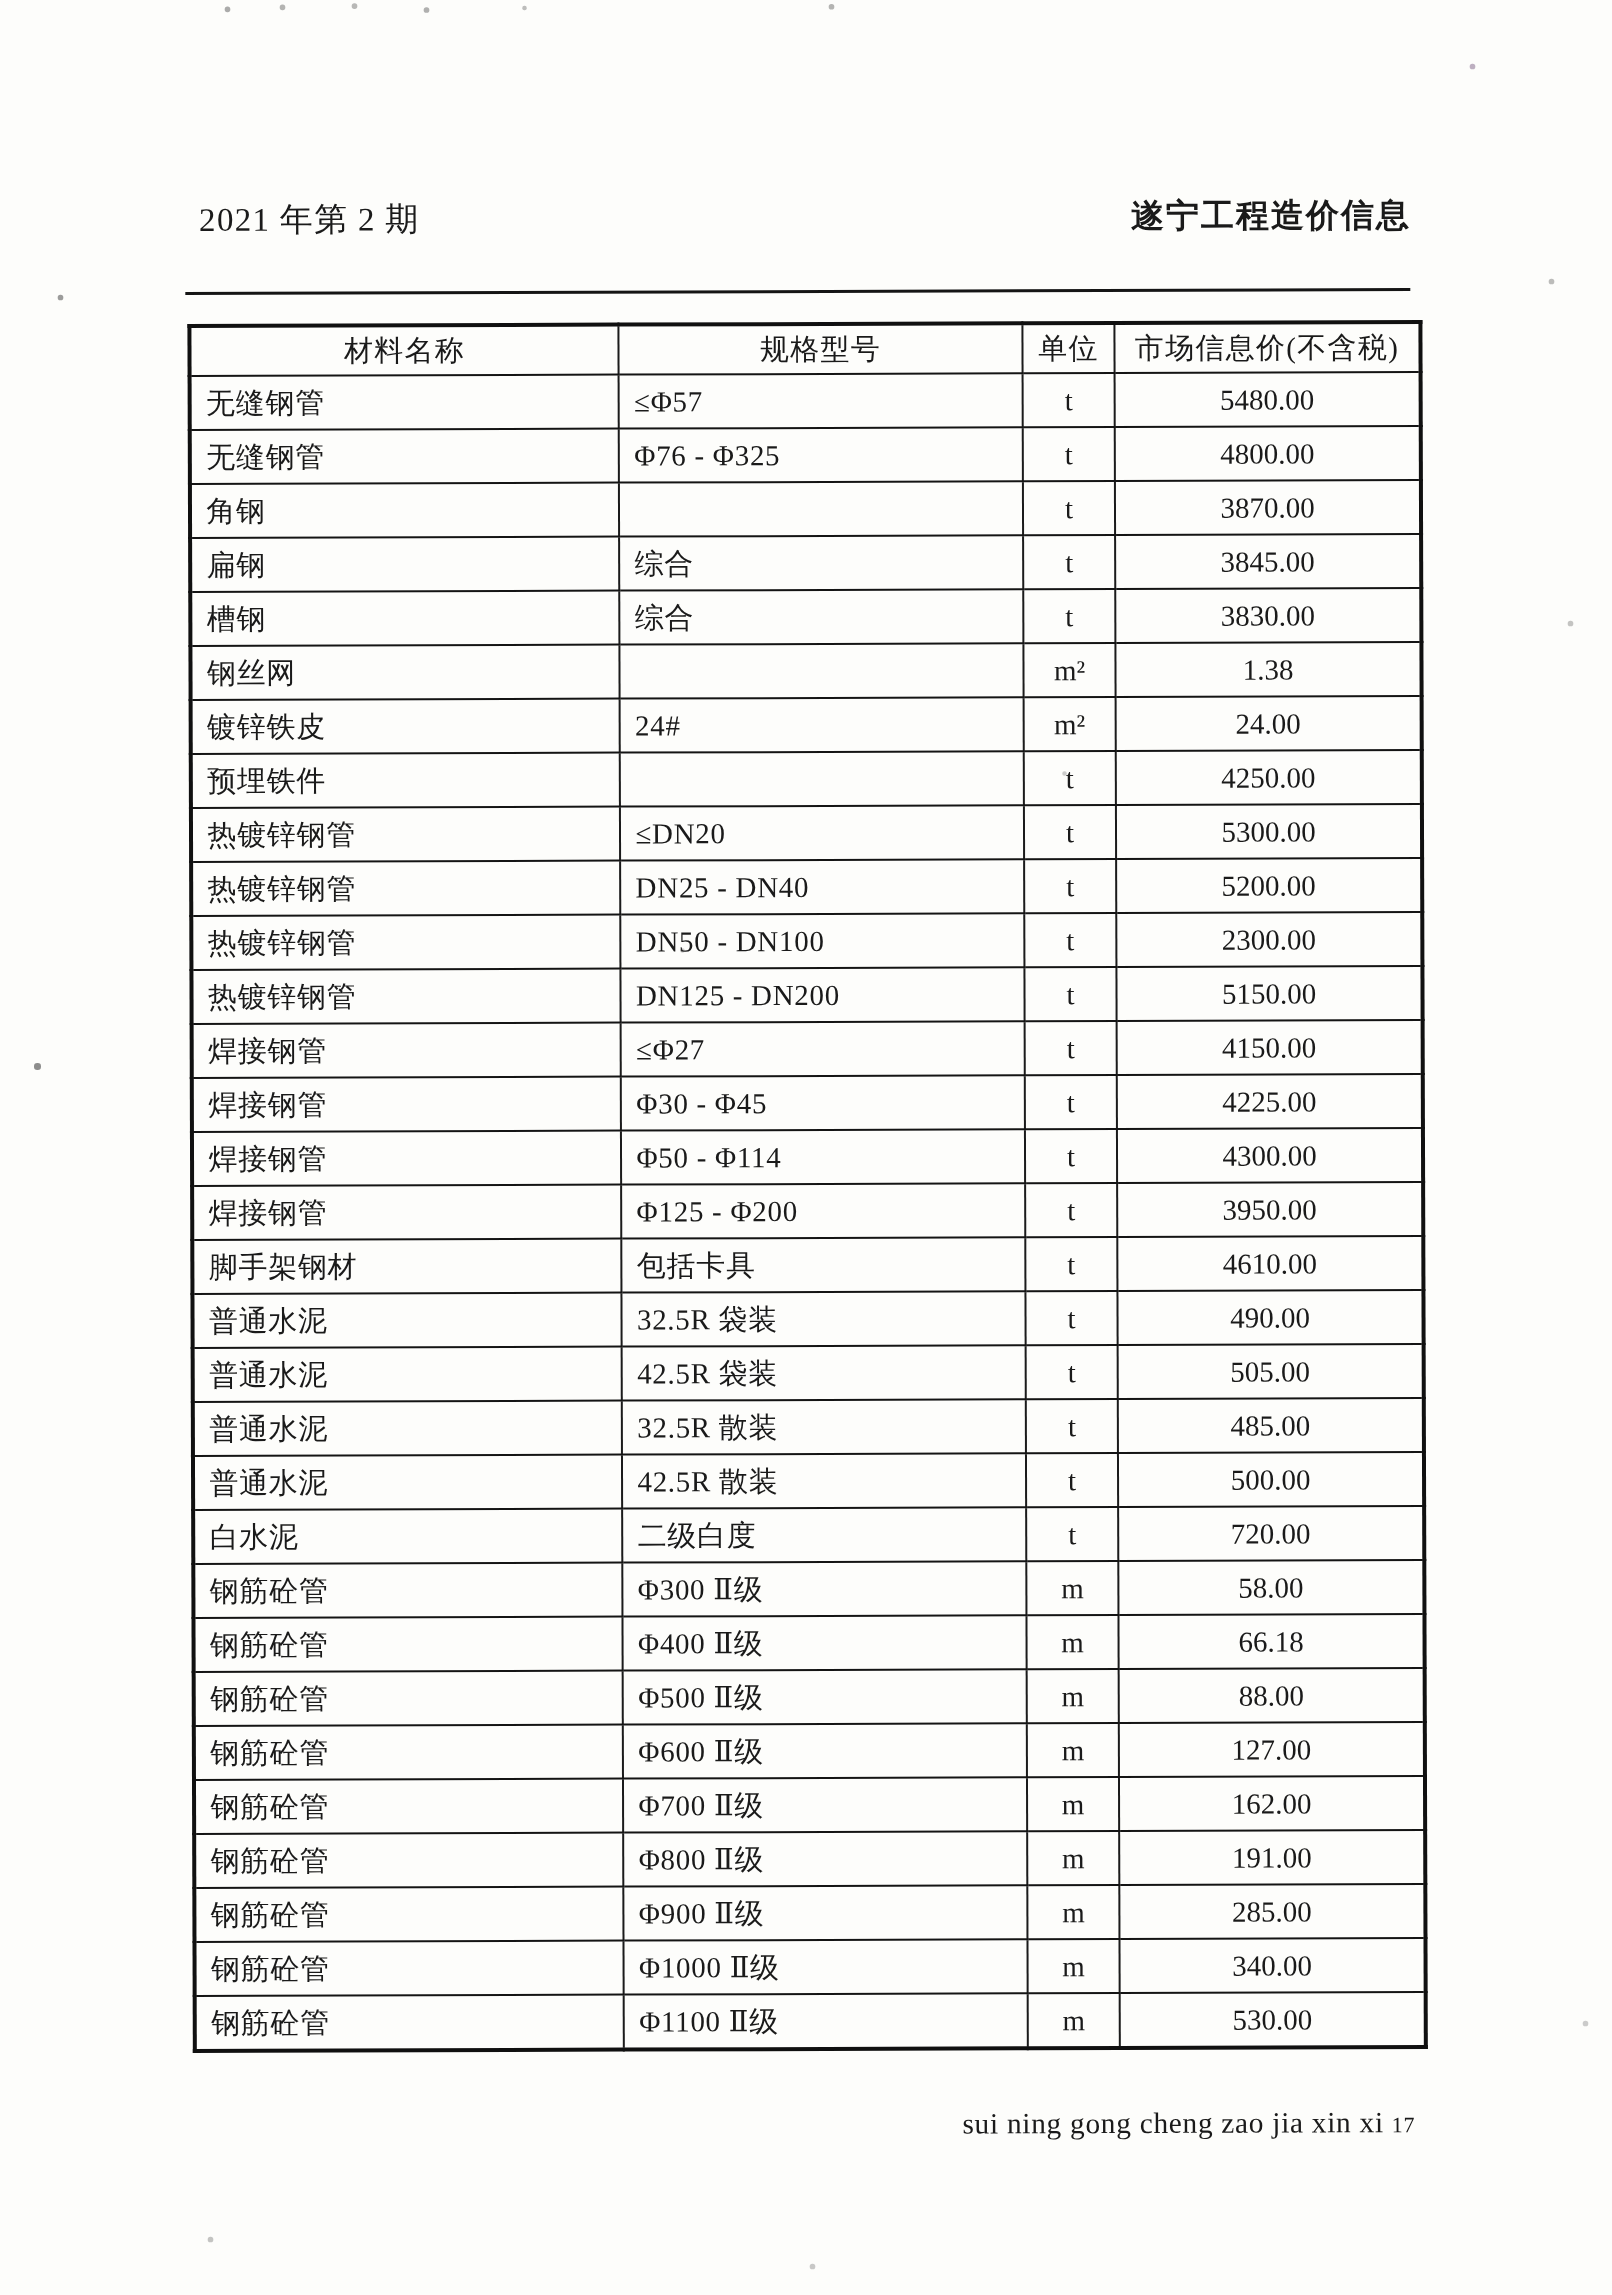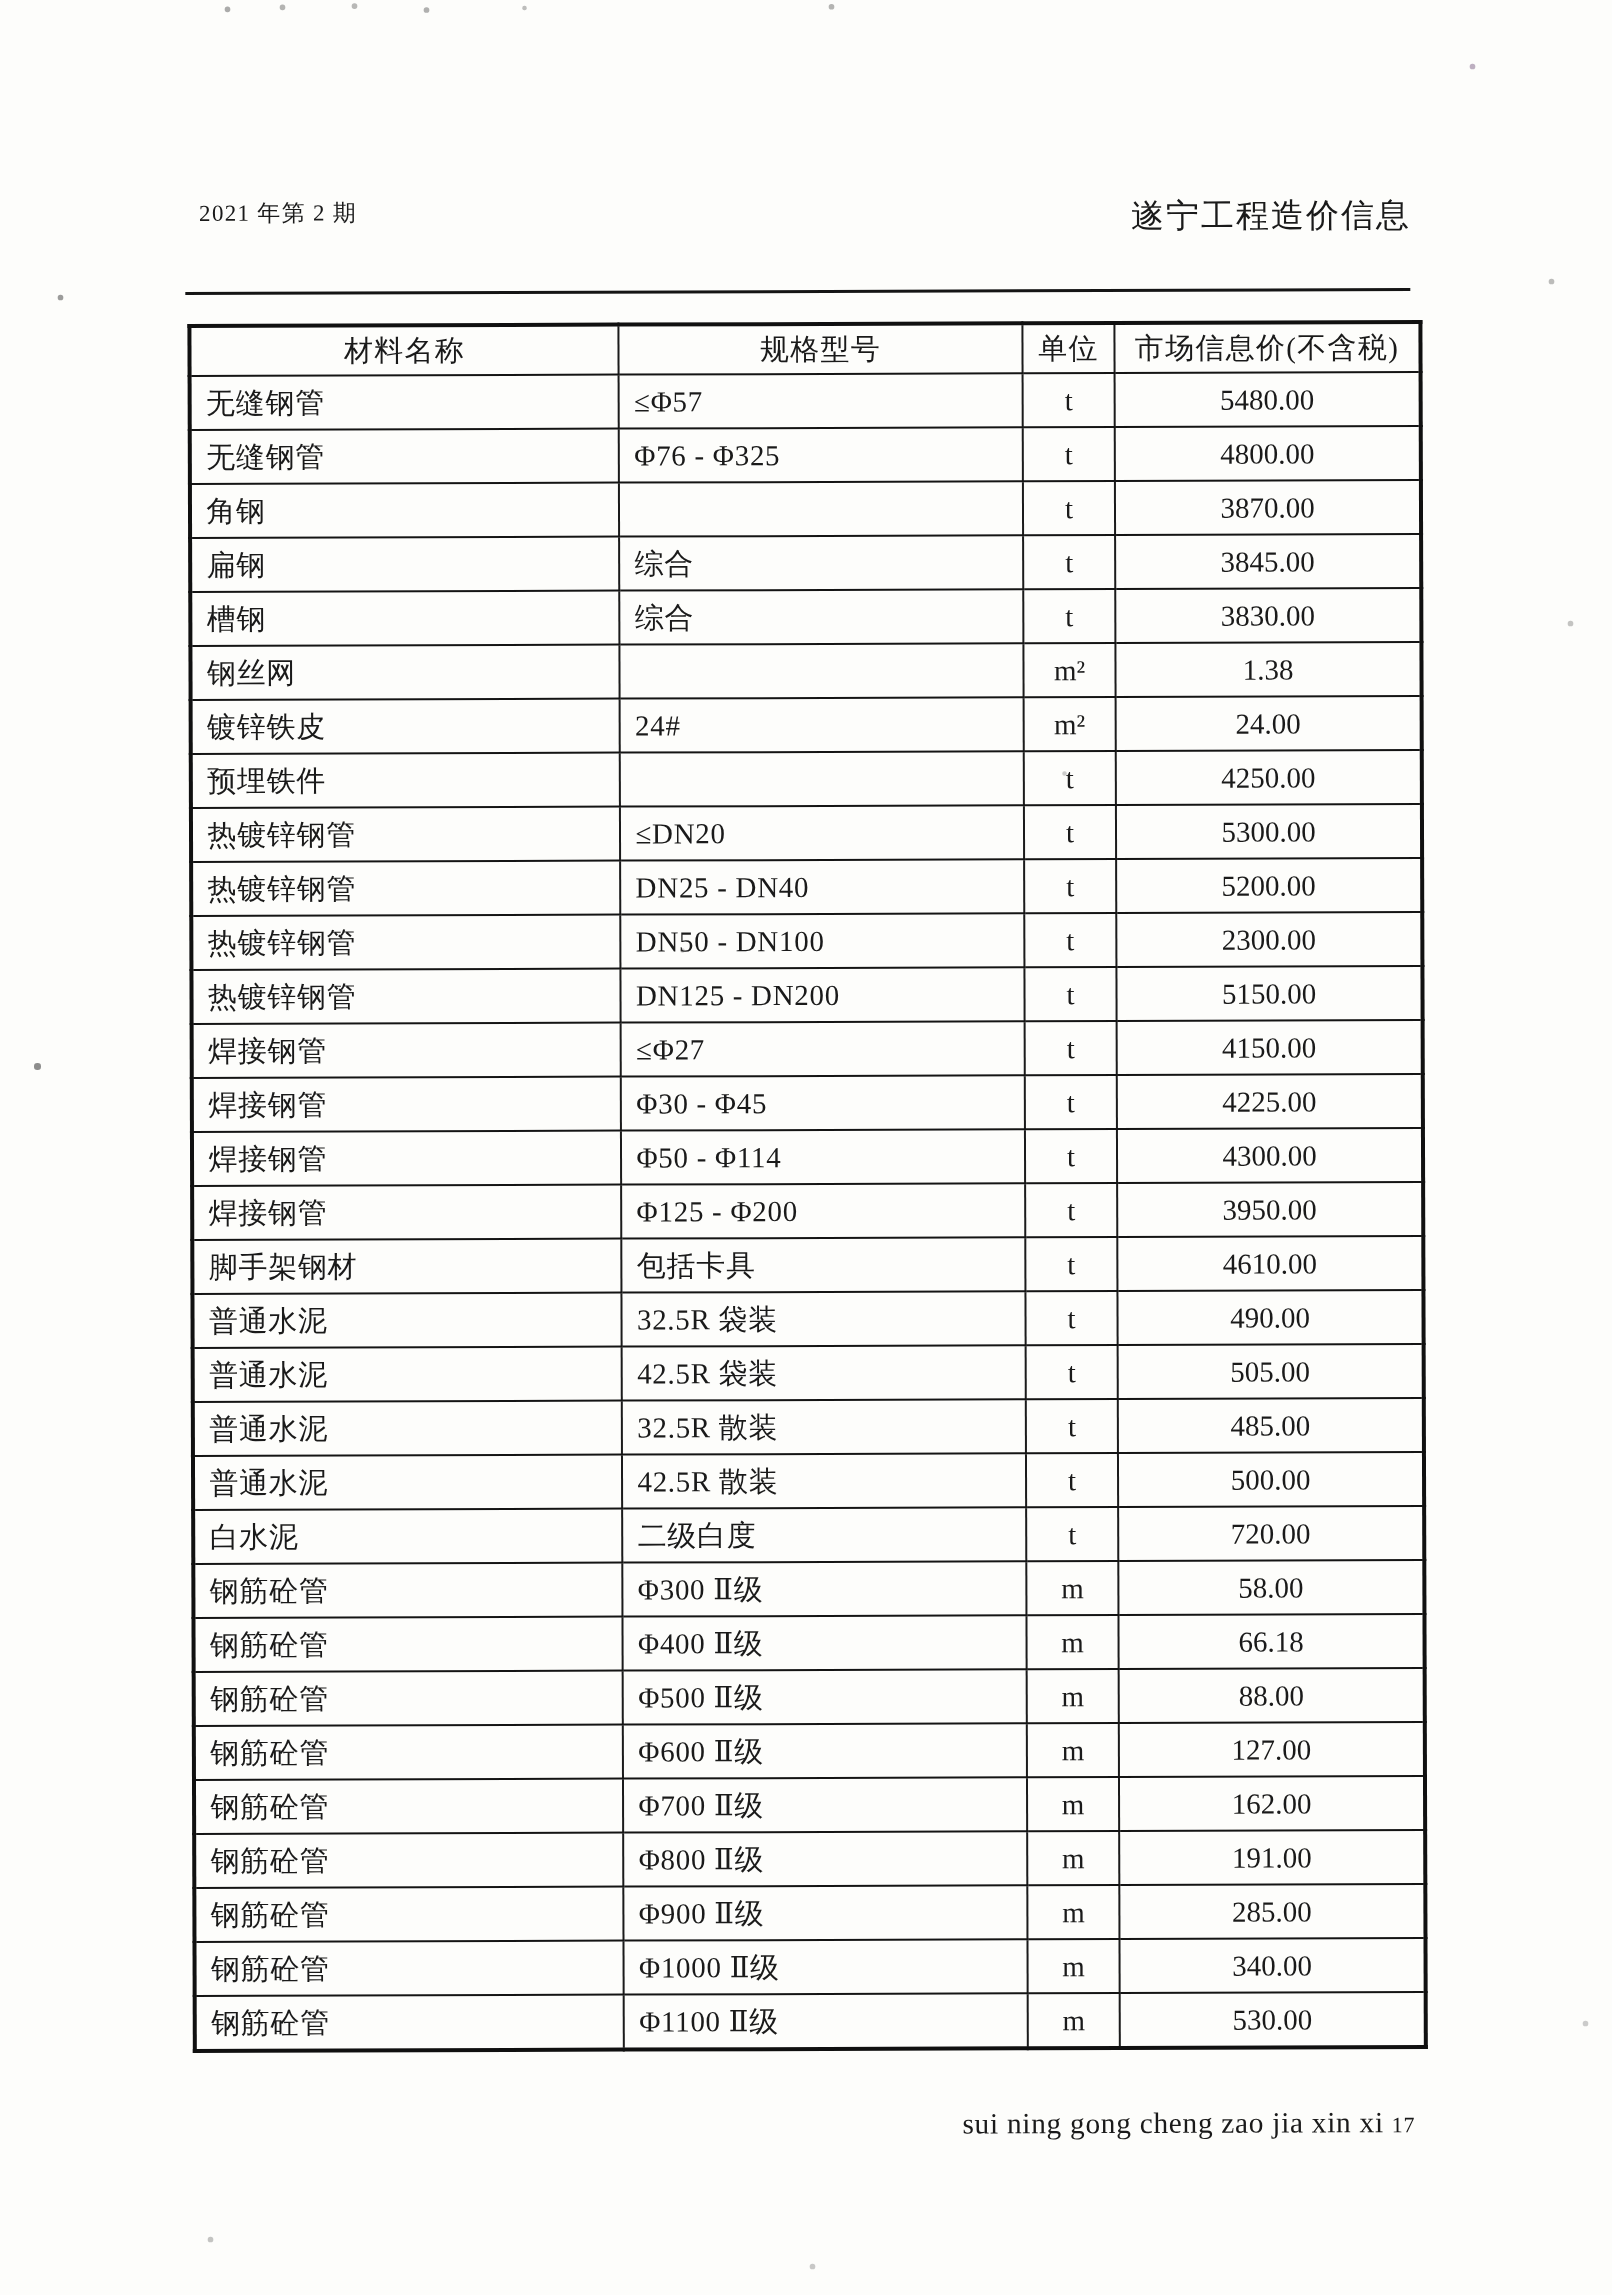--- a/index.html
+++ b/index.html
@@ -22,30 +22,30 @@
     position: absolute;
     left: 0; top: 0;
     width: 1612px; height: 2295px;
     transform: rotate(-0.18deg);
     transform-origin: 50% 50%;
   }
   .pageheader-left {
     position: absolute;
     left: 202px;
     top: 196px;
-    font-size: 23px;
+    font-size: 33px;
     letter-spacing: 1.3px;
     white-space: nowrap;
   }
   .pageheader-right {
     position: absolute;
     right: 198px;
     top: 195px;
     font-size: 33px;
-    font-weight: 400;
+    font-weight: 700;
     letter-spacing: 2px;
     white-space: nowrap;
   }
   .header-rule {
     position: absolute;
     left: 188px;
     top: 290px;
     width: 1225px;
     height: 3.3px;
     background: #151515;

